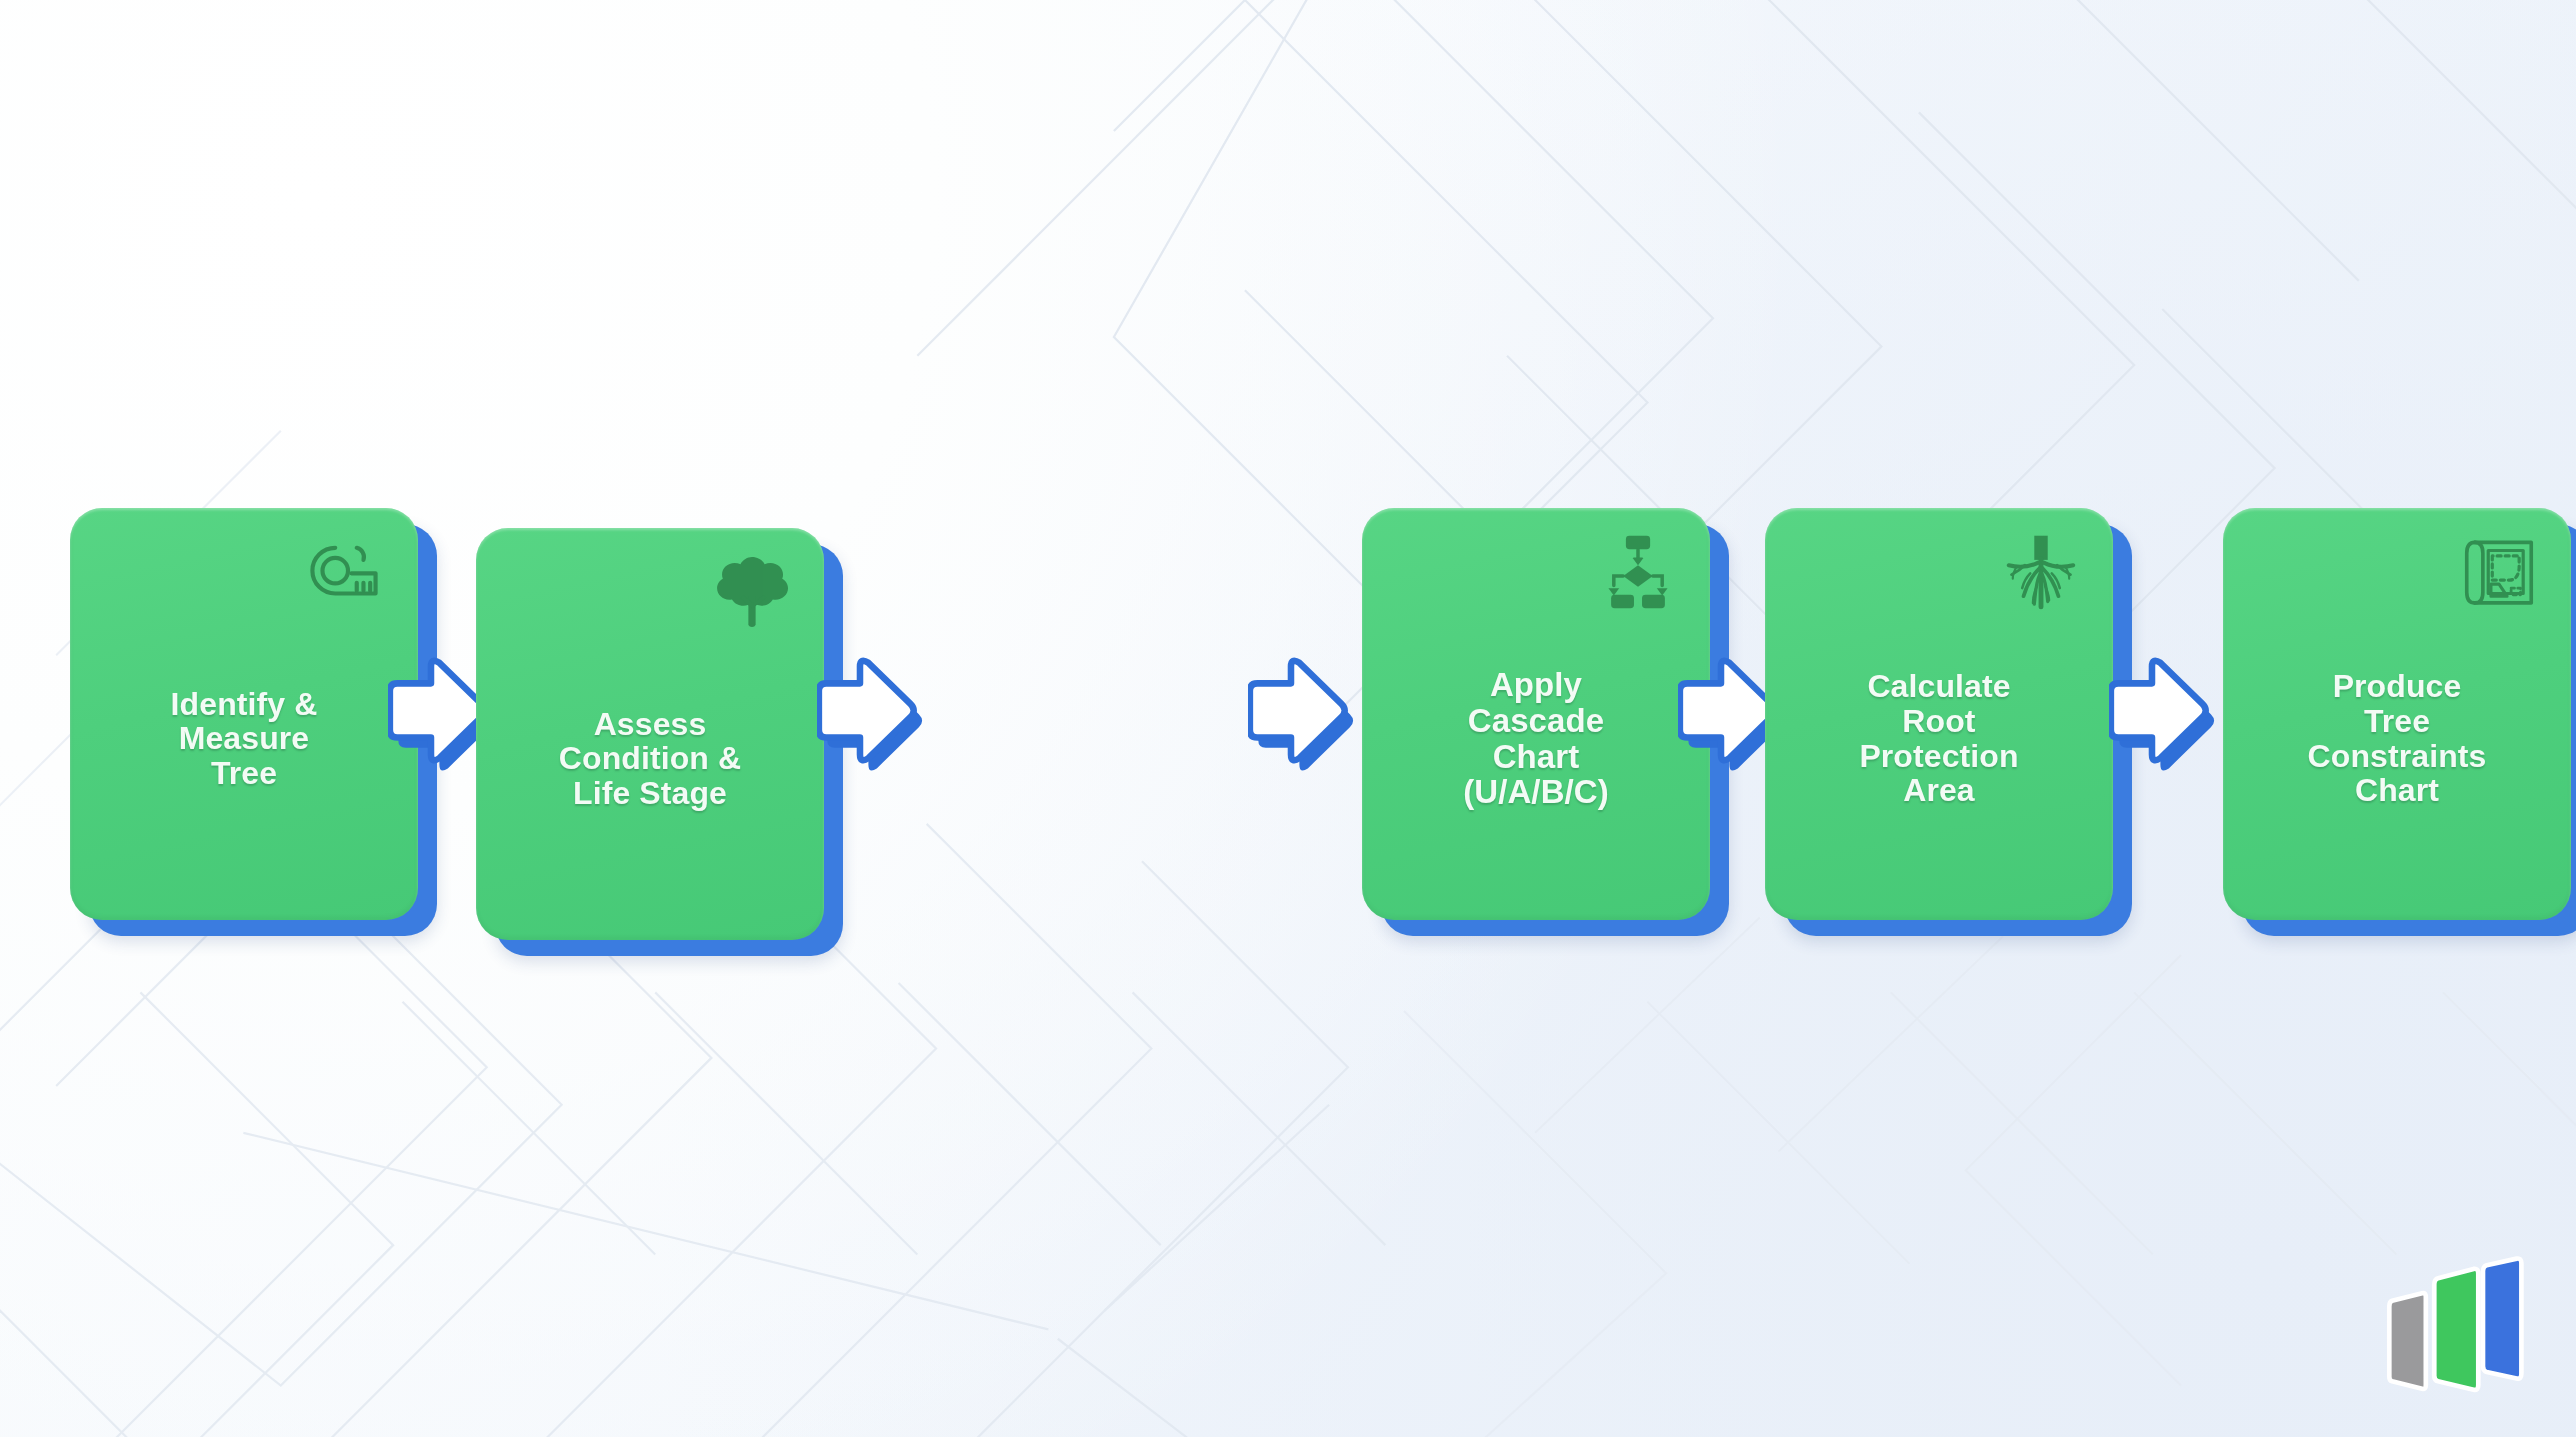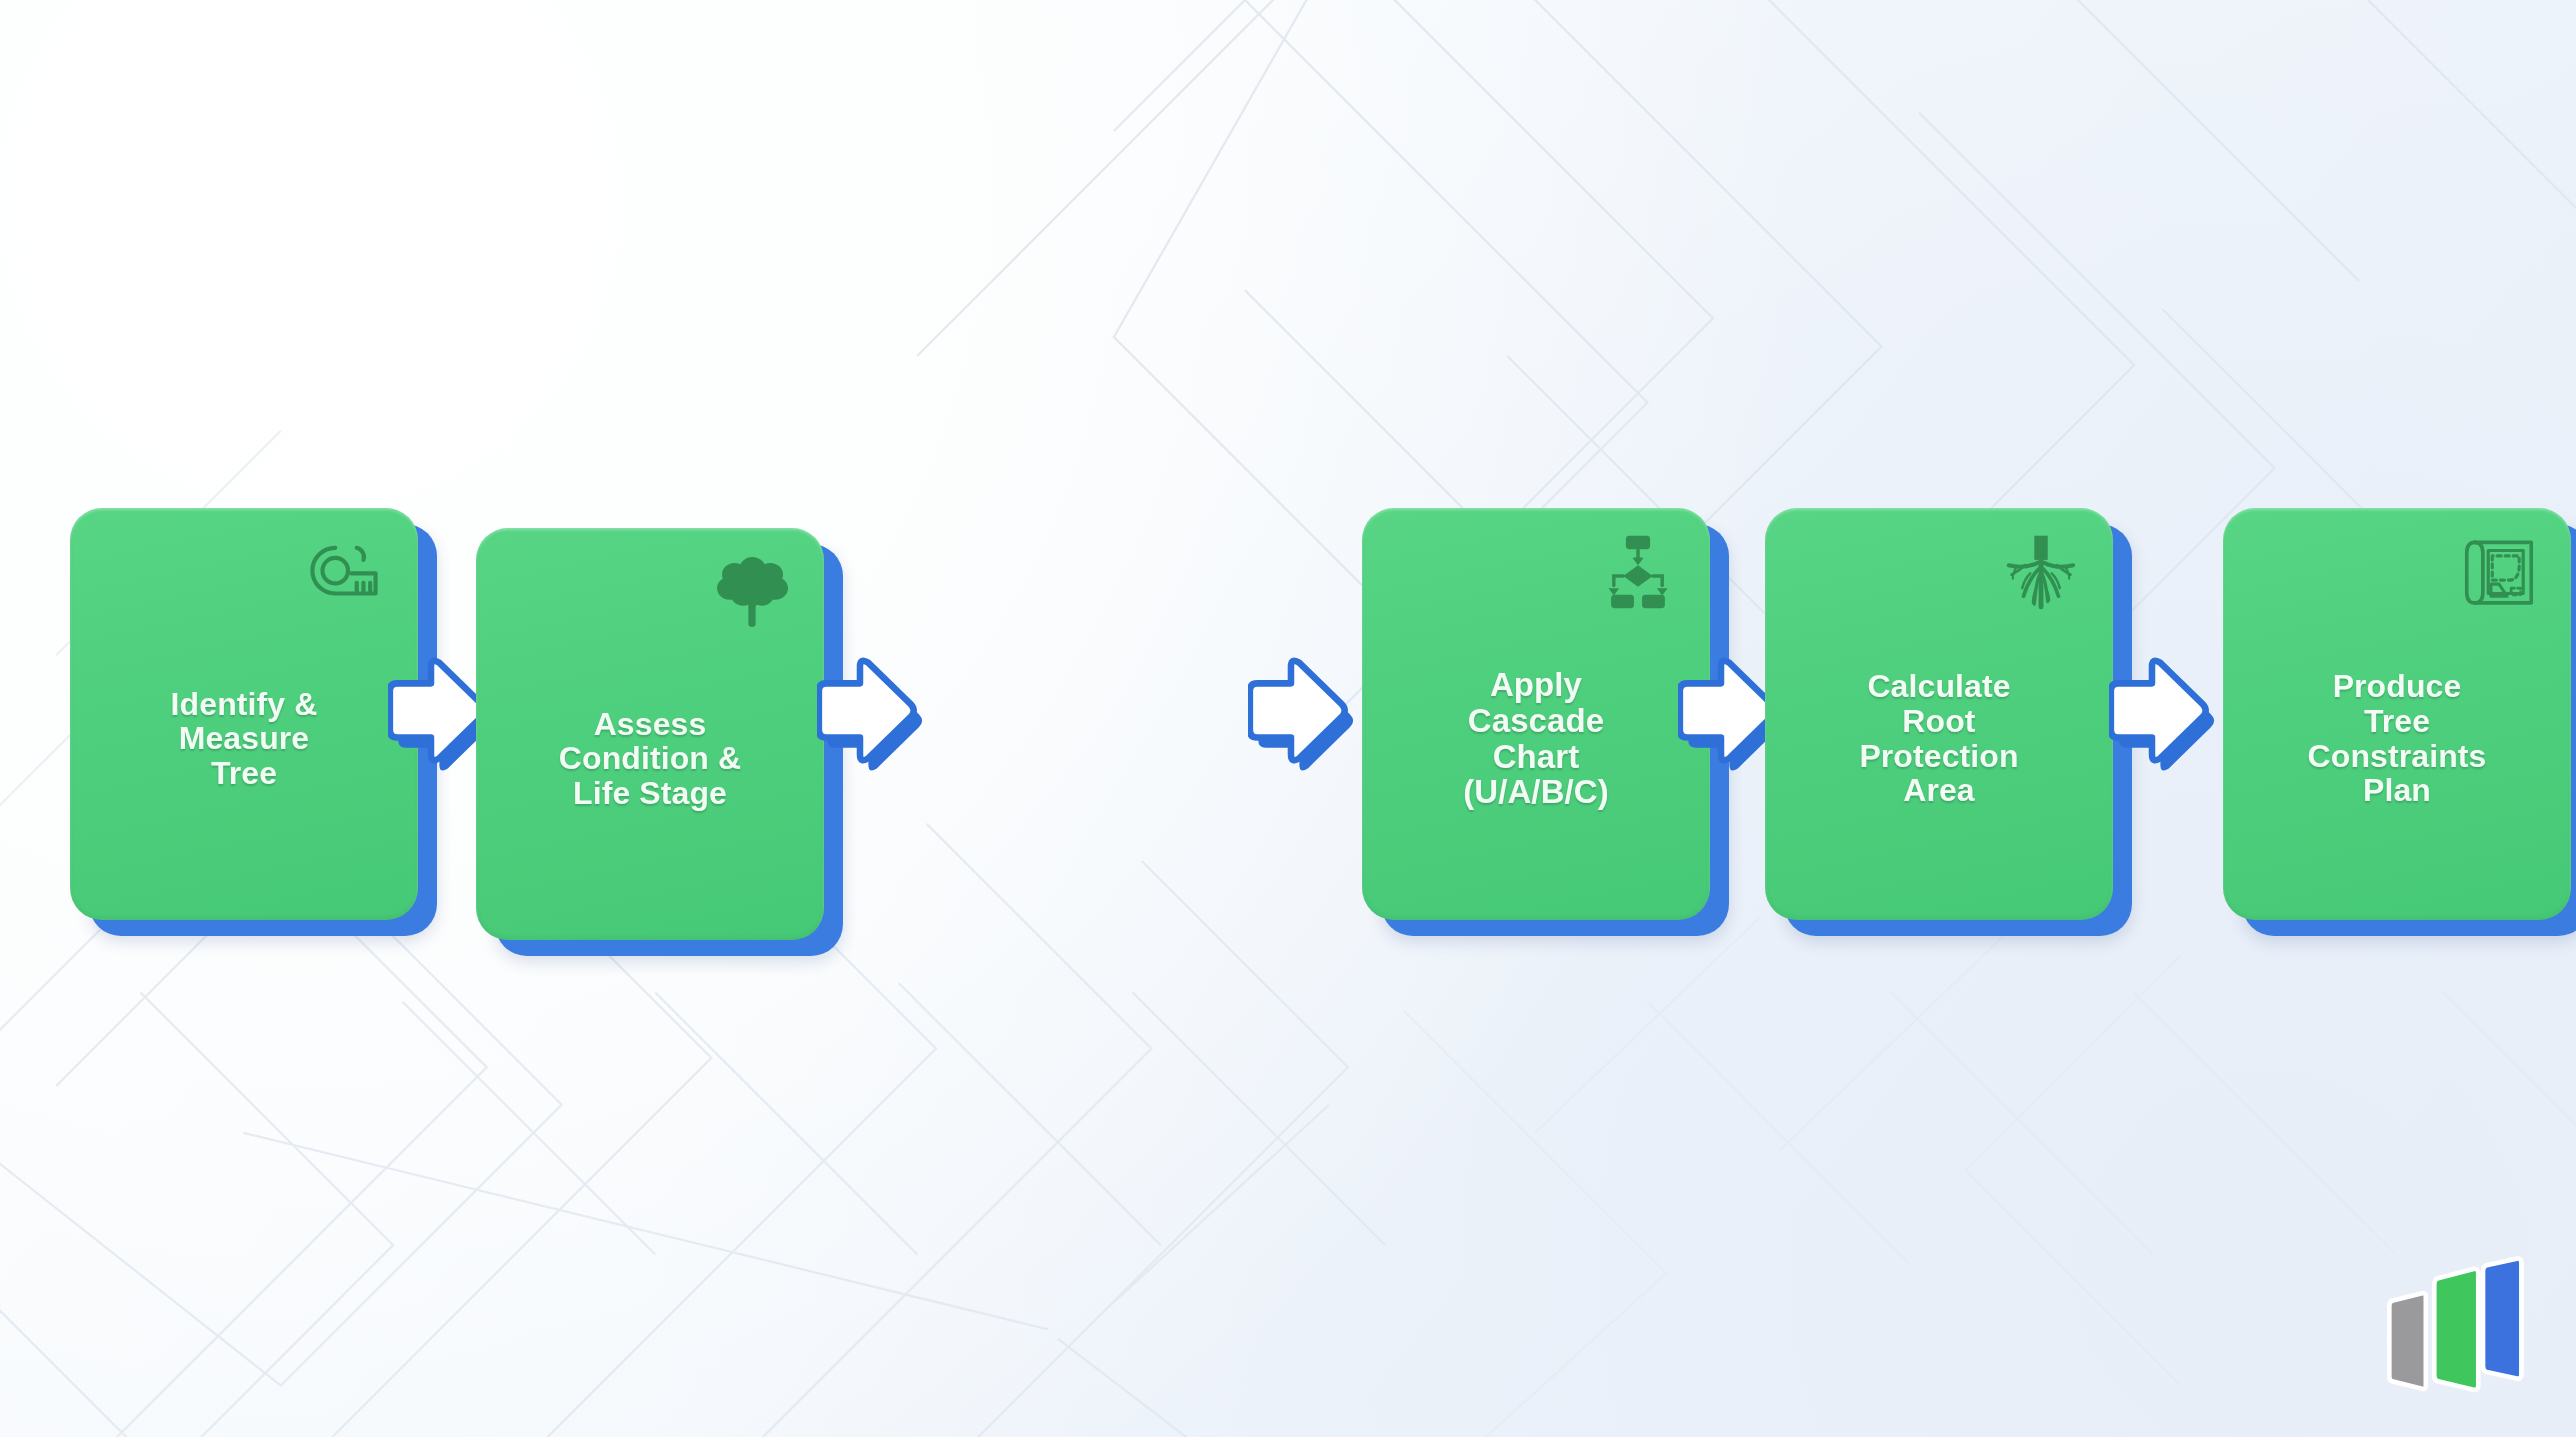--- a/index.html
+++ b/index.html
@@ -349,21 +349,21 @@
             <path d="M14 10 L56 10 L56 55 L14 55"></path>
             <rect x="24" y="16" width="26" height="32" stroke-width="2.4"></rect>
             <path d="M27 20 L27 38 L40 38 C45 38 47 33 47 28 L47 20 Z" stroke-width="2.4" stroke-dasharray="3 3"></path>
             <path d="M26 41 L26 50 L38 50 L32 41 Z" stroke-width="2.3"></path>
             <path d="M41 44 L48 44 L48 49 L41 49 Z" stroke-width="2.1" stroke-dasharray="2.5 2.5"></path>
           </svg>
         </div>
         <div class="step-label">Produce
 Tree
 Constraints
-Plan</div>
+Chart</div>
       </div>
     </div>
   </div>
 
 </div>
 
 <div id="logo">
   <svg viewBox="0 0 190 160">
     <g>
       <path d="M30 52 L62 44 Q66 43 66 48 L66 142 Q66 147 62 146 L30 138 Q27 137 27 133 L27 58 Q27 53 30 52 Z" fill="#9a9a9c" stroke="#ffffff" stroke-width="5" stroke-linejoin="round"></path>

